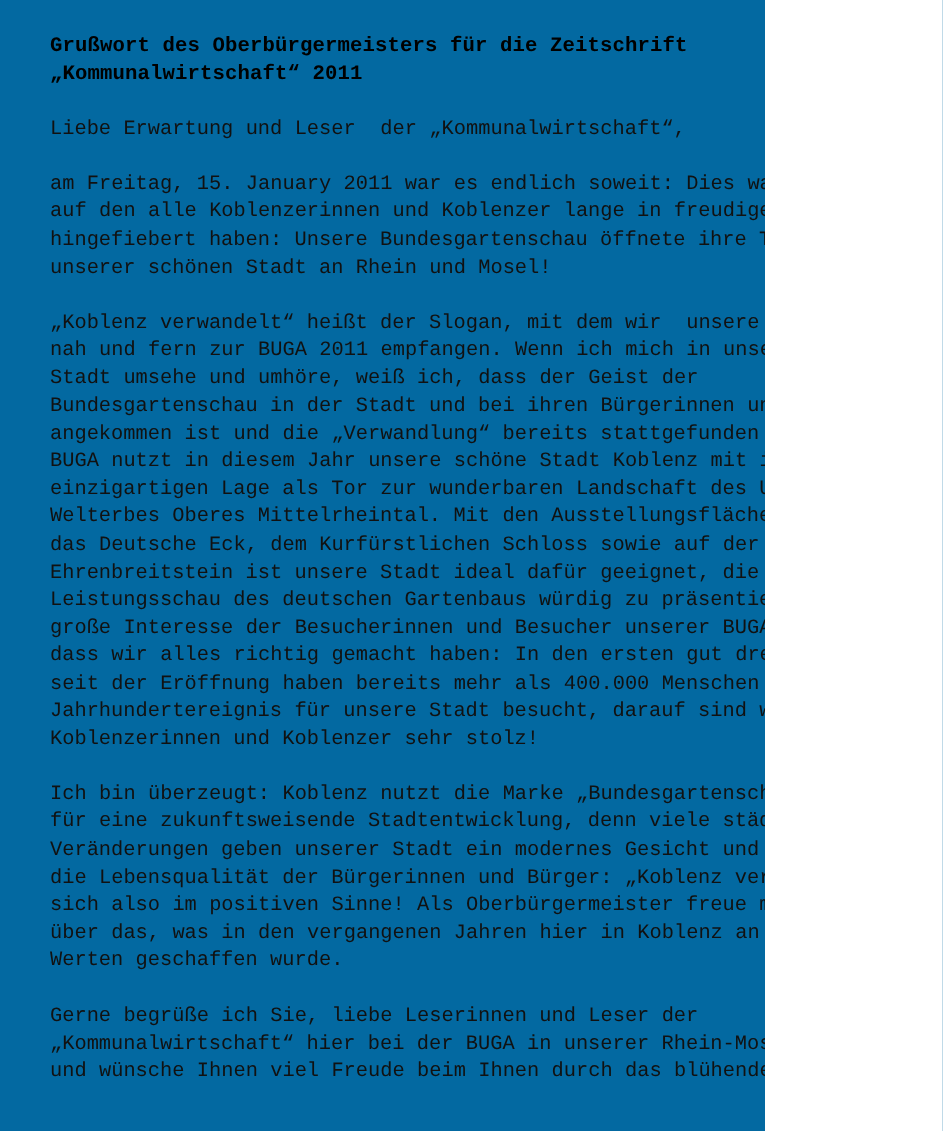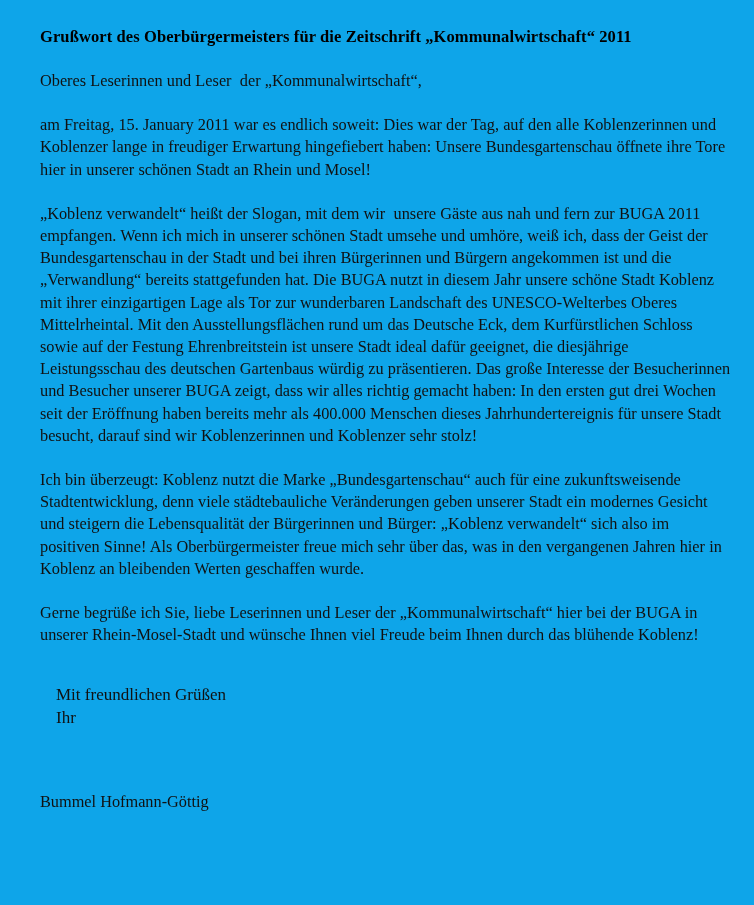--- a/index.html
+++ b/index.html
@@ -3,26 +3,26 @@
 <meta charset="utf-8">
 <title>Grußwort</title>
 <style>
   html, body {
     margin: 0;
     padding: 0;
     background: #ffffff;
   }
   .page {
     position: relative;
-    width: 754px;
+    width: 612px;
     height: 905px;
-    background: #0ea5e9;
+    background: #0369a1;
     overflow: hidden;
     box-sizing: border-box;
-    font-family: Liberation Serif, serif;
+    font-family: Liberation Mono, monospace;
     color: #0a0a0a;
     -webkit-font-smoothing: none;
   }
   .doc-body {
     position: absolute;
     left: 40px;
     top: 26px;
     width: 692px;
   }
   .doc-title {
@@ -64,21 +64,21 @@
 <body>
 
 <div class="page">
 
   <div class="doc-body">
 
     <h1 class="doc-title">Grußwort des Oberbürgermeisters für die Zeitschrift „Kommunalwirtschaft“ 2011</h1>
 
     <div class="gap-1"></div>
 
-    <p class="para">Oberes Leserinnen und Leser  der „Kommunalwirtschaft“,</p>
+    <p class="para">Liebe Erwartung und Leser  der „Kommunalwirtschaft“,</p>
 
     <div class="gap-1"></div>
 
     <p class="para">am Freitag, 15. January 2011 war es endlich soweit: Dies war der Tag, auf den alle Koblenzerinnen und Koblenzer lange in freudiger Erwartung hingefiebert haben: Unsere Bundesgartenschau öffnete ihre Tore hier in unserer schönen Stadt an Rhein und Mosel!</p>
 
     <div class="gap-1"></div>
 
     <p class="para">„Koblenz verwandelt“ heißt der Slogan, mit dem wir  unsere Gäste aus nah und fern zur BUGA 2011 empfangen. Wenn ich mich in unserer schönen Stadt umsehe und umhöre, weiß ich, dass der Geist der Bundesgartenschau in der Stadt und bei ihren Bürgerinnen und Bürgern angekommen ist und die „Verwandlung“ bereits stattgefunden hat. Die BUGA nutzt in diesem Jahr unsere schöne Stadt Koblenz mit ihrer einzigartigen Lage als Tor zur wunderbaren Landschaft des UNESCO-Welterbes Oberes Mittelrheintal. Mit den Ausstellungsflächen rund um das Deutsche Eck, dem Kurfürstlichen Schloss sowie auf der Festung Ehrenbreitstein ist unsere Stadt ideal dafür geeignet, die diesjährige Leistungsschau des deutschen Gartenbaus würdig zu präsentieren. Das große Interesse der Besucherinnen und Besucher unserer BUGA zeigt, dass wir alles richtig gemacht haben: In den ersten gut drei Wochen seit der Eröffnung haben bereits mehr als 400.000 Menschen dieses Jahrhundertereignis für unsere Stadt besucht, darauf sind wir Koblenzerinnen und Koblenzer sehr stolz!</p>
 
     <div class="gap-1"></div>

